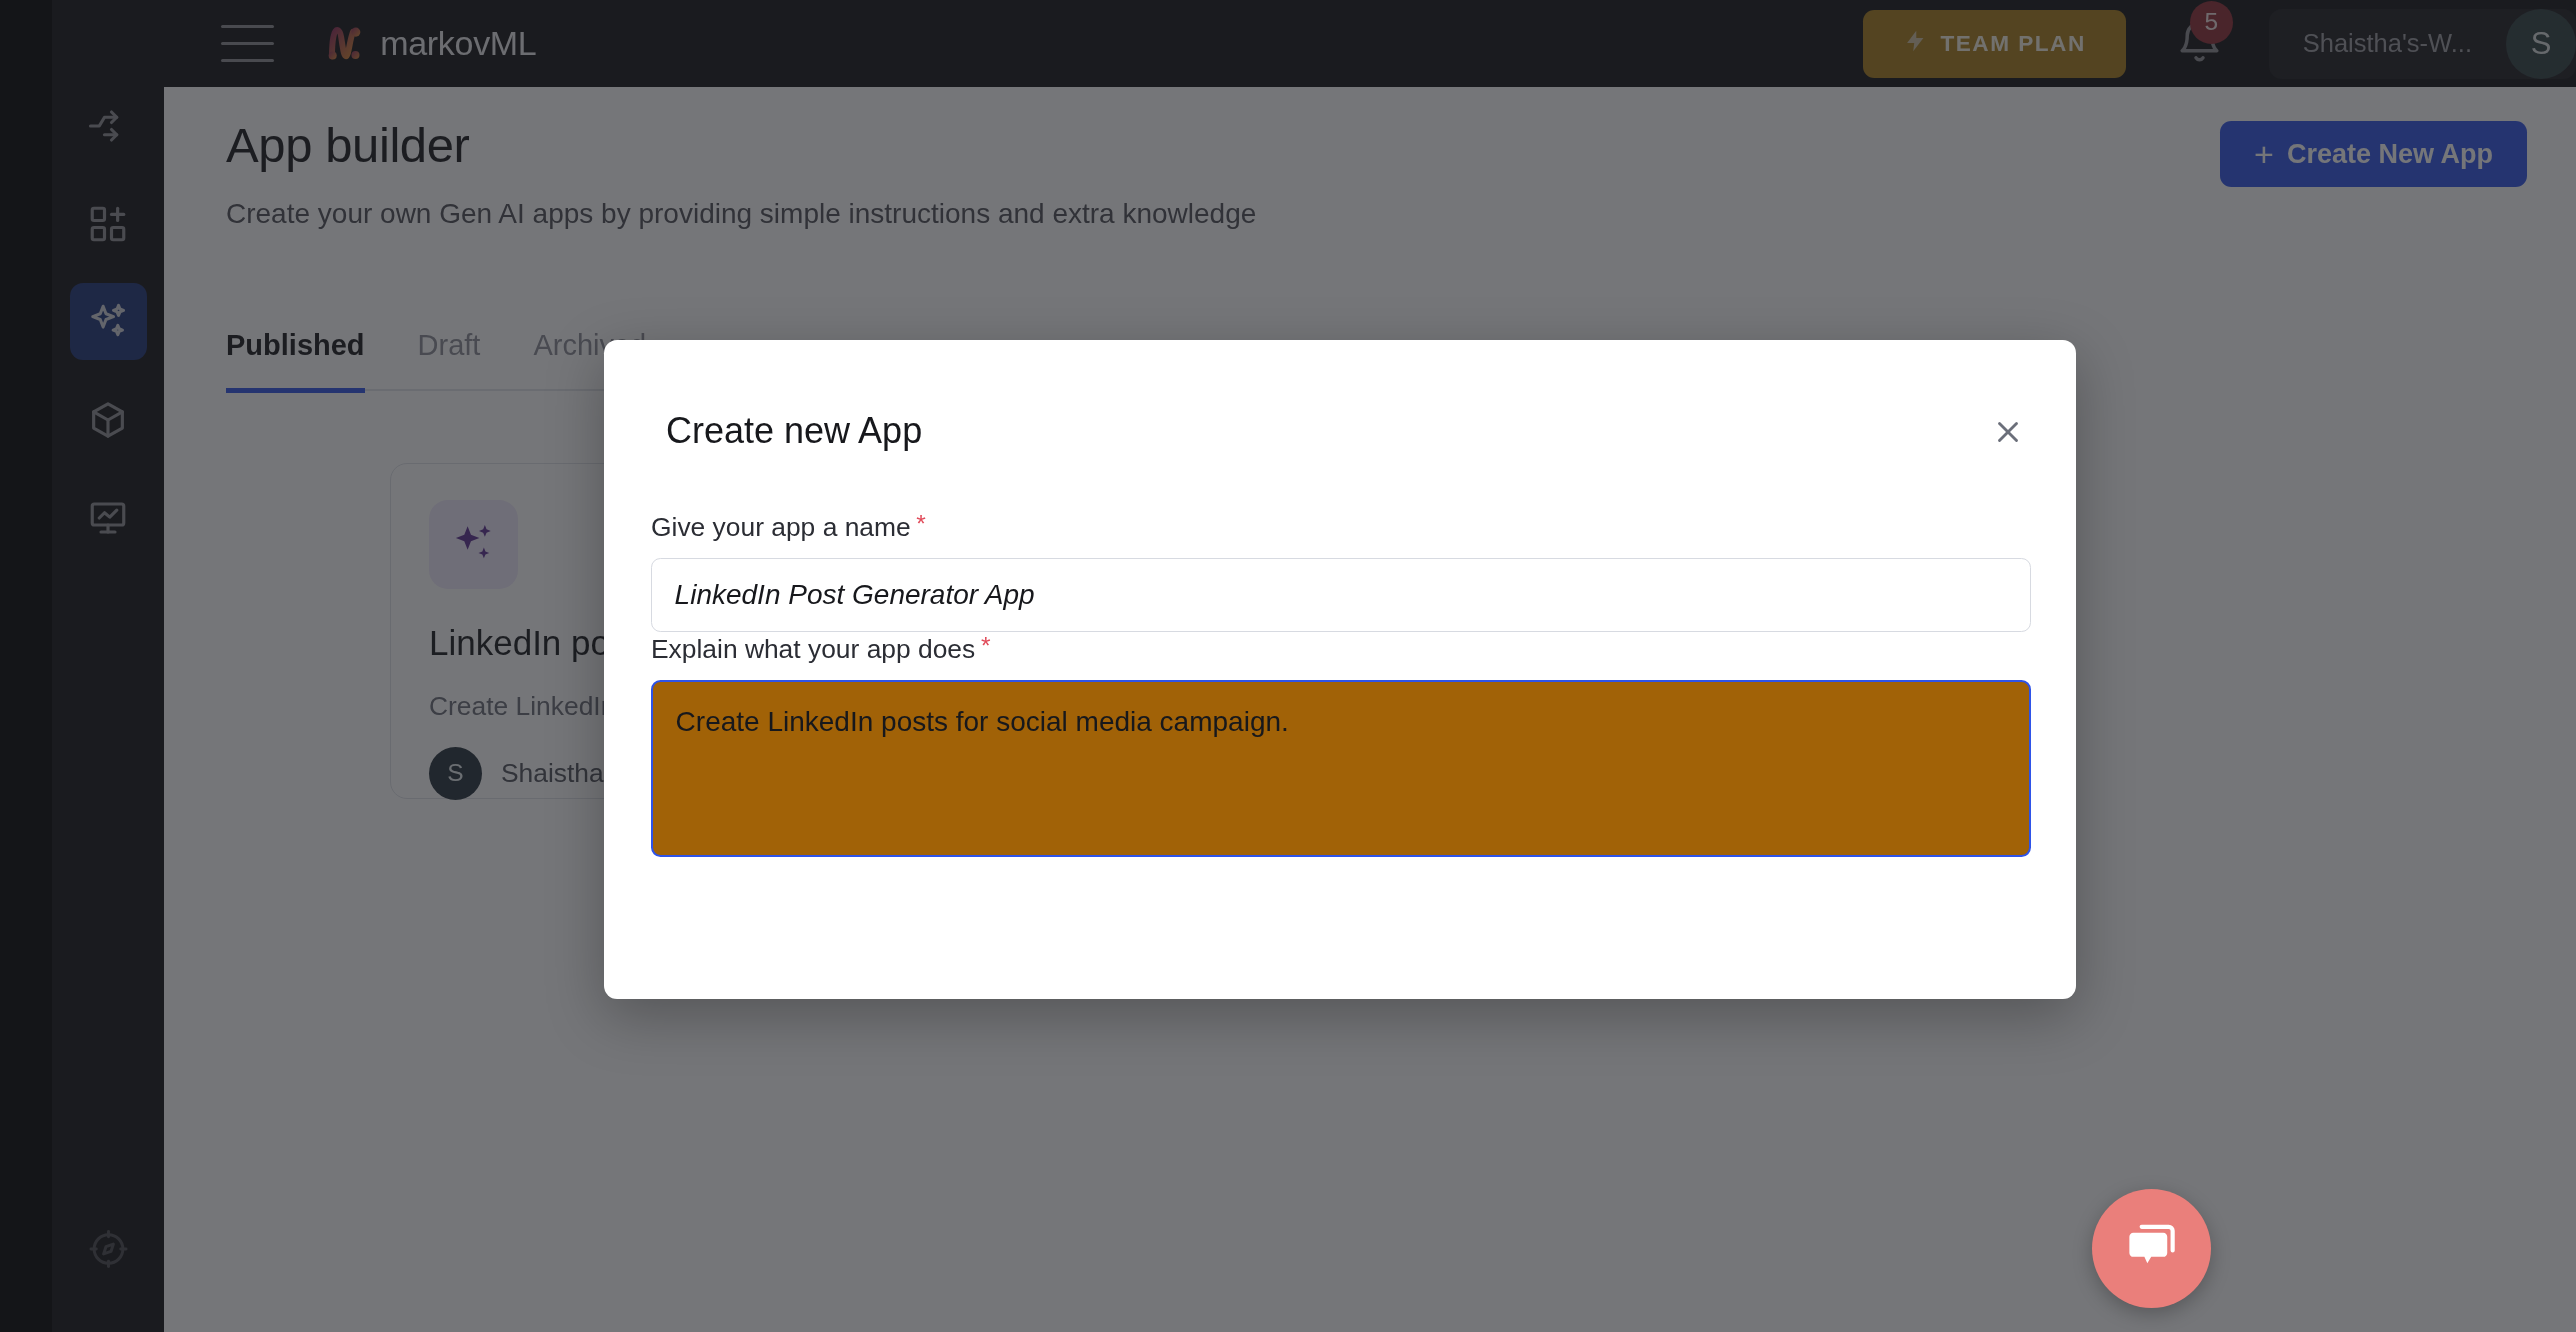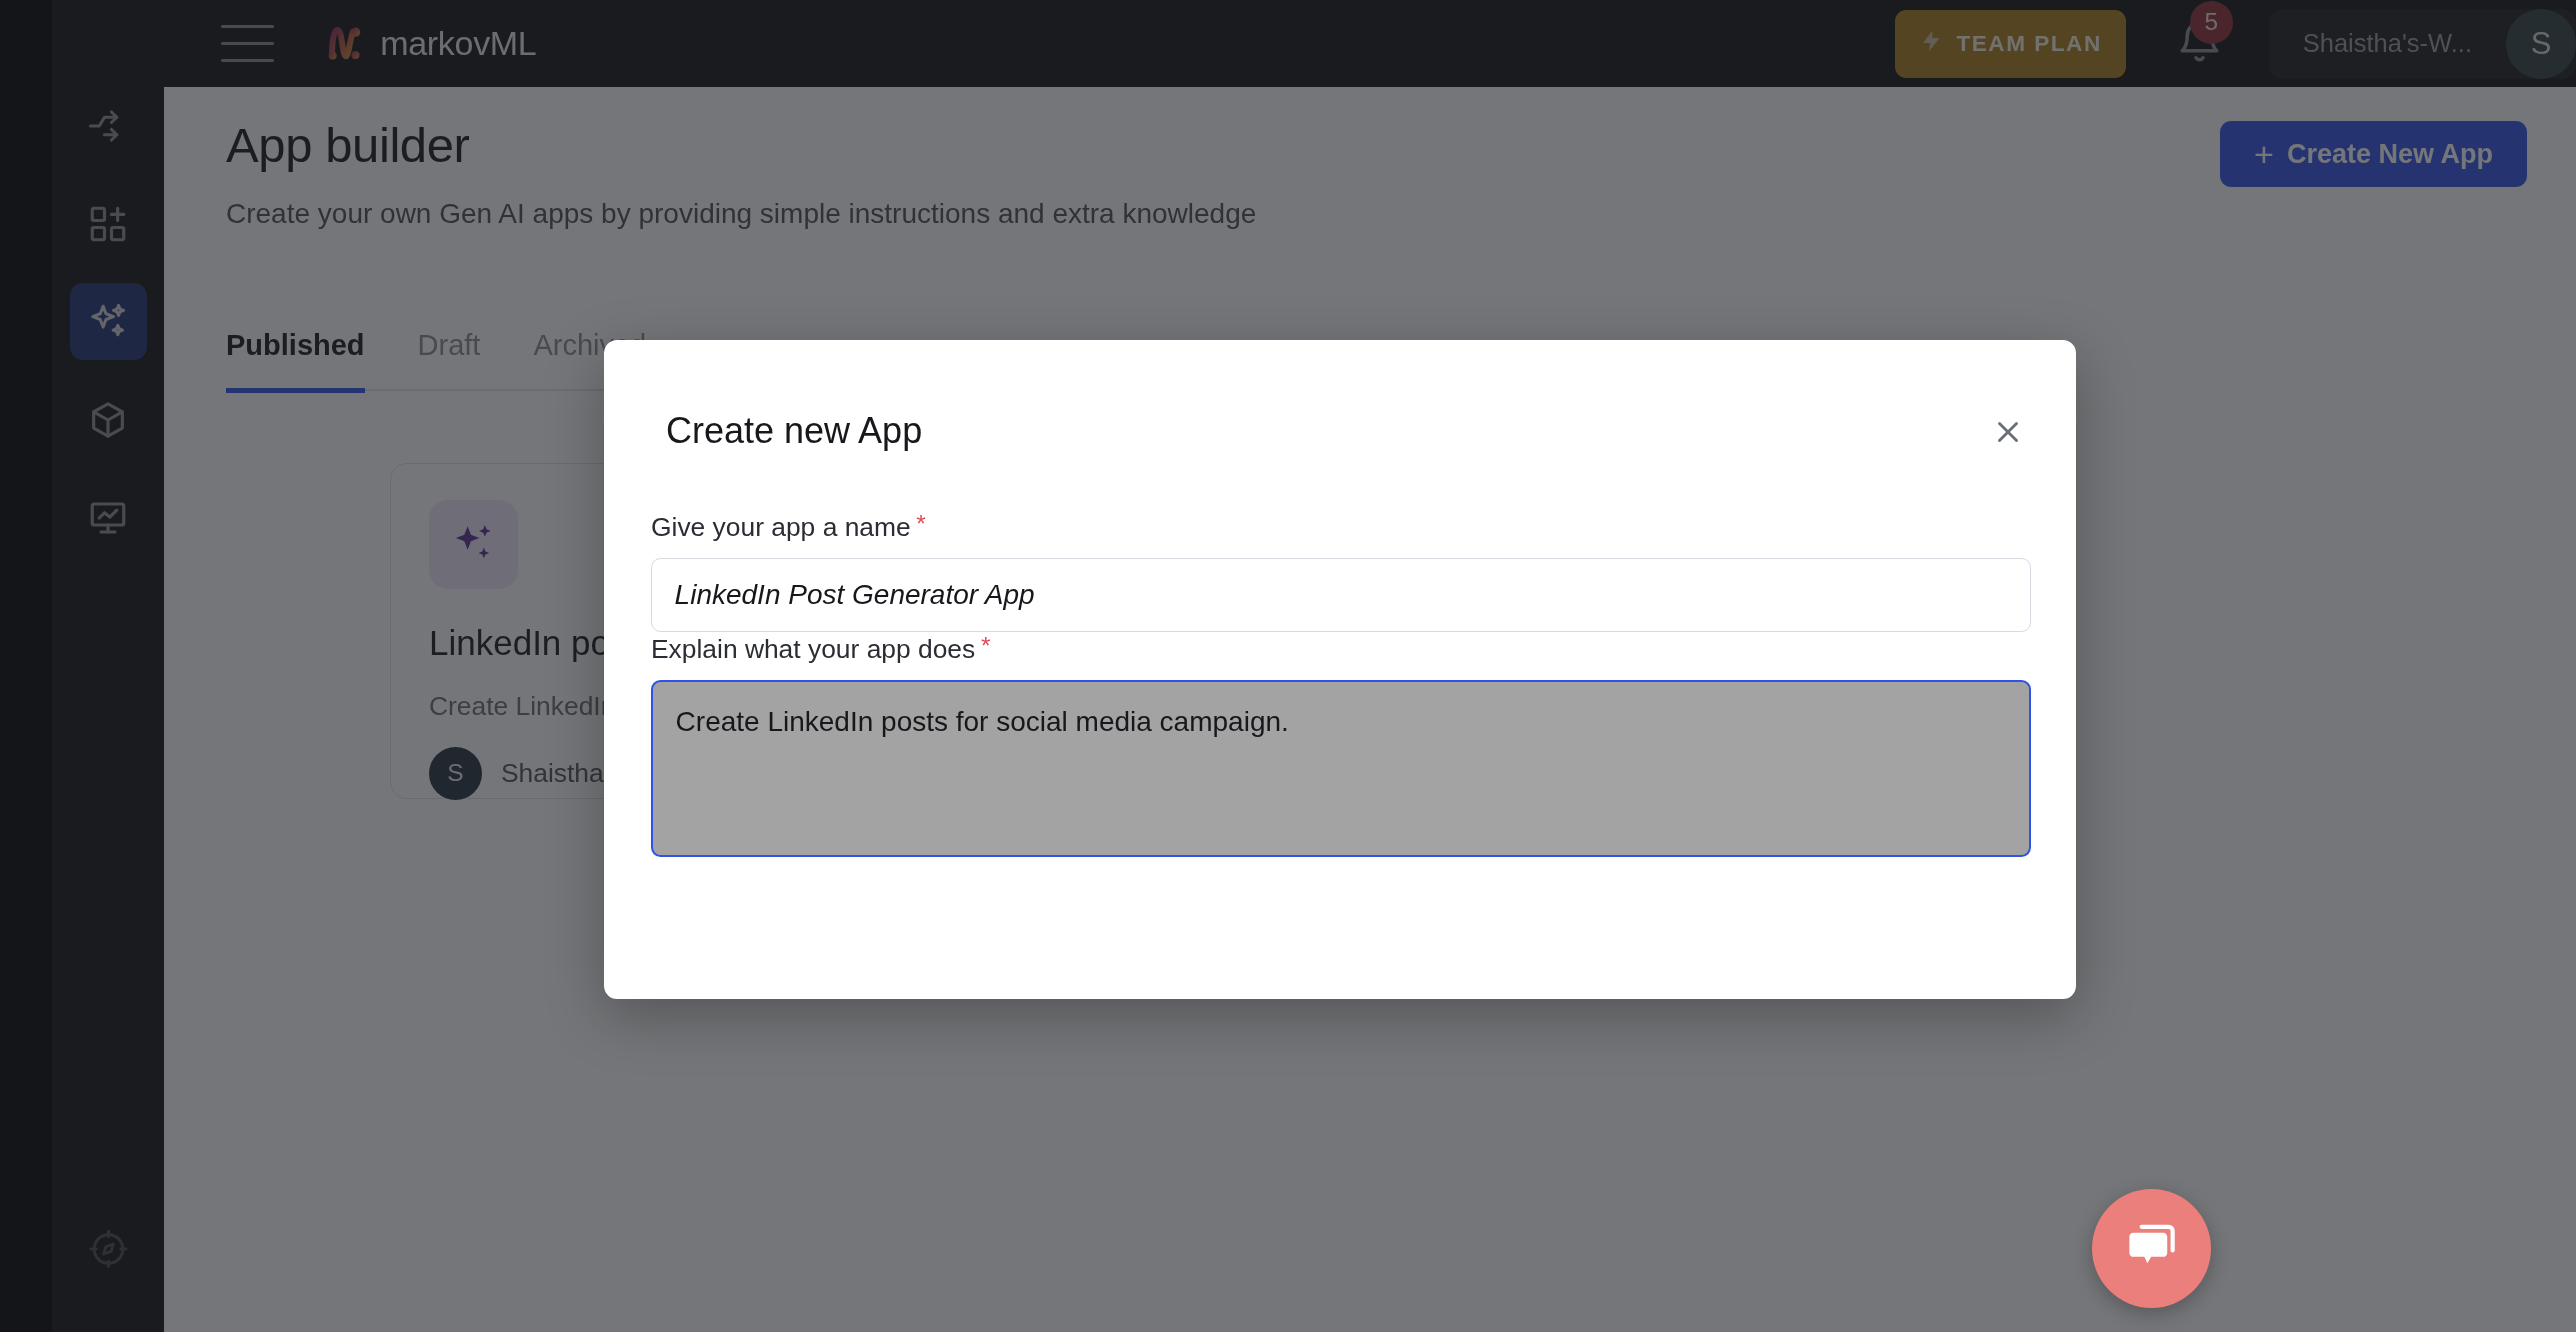--- a/index.html
+++ b/index.html
@@ -64,21 +64,21 @@
   }
 
   .topbar-right {
     margin-left: auto; display: flex; align-items: center;
     padding-right: 0px;
   }
   .team-plan {
     display: flex; align-items: center; gap: 13.2px;
     background: #a87d18;
     color: #f7f1e2; font-size: 22.6px; font-weight: bold; letter-spacing: 1.5px;
-    border-radius: 11.3px; padding: 15px 24px;
+    border-radius: 11.3px; padding: 15px 40px;
     cursor: pointer;
   }
   .bell-wrap { position: relative; margin-left: 49px; cursor: pointer; }
   .bell-badge {
     position: absolute; top: -17px; left: 15px;
     min-width: 43px; height: 43px; padding: 0 9.4px;
     border-radius: 22px;
     background: #8e2a33; color: #f0dede;
     font-size: 24.5px; display: flex; align-items: center; justify-content: center;
   }
@@ -204,21 +204,21 @@
     font-style: italic;
   }
   .text-area {
     width: 100%; height: 177px;
     border: 2.8px solid #2e53e8; border-radius: 9.4px;
     font-size: 28px; color: #17181c;
     padding: 21px 22.6px;
     resize: none;
     font-family: "Liberation Sans", sans-serif;
     outline: none; line-height: 1.35;
-    background: #a3a3a3;
+    background: #a16207;
   }
   .modal-actions {
     position: absolute; right: 47px; bottom: 55px;
     display: flex; align-items: center; gap: 38px;
   }
   .btn-cancel {
     background: none; border: none; cursor: pointer;
     color: #2e53e8; font-size: 28px; font-weight: bold;
     padding: 15px 19px;
     font-family: "Liberation Sans", sans-serif;

